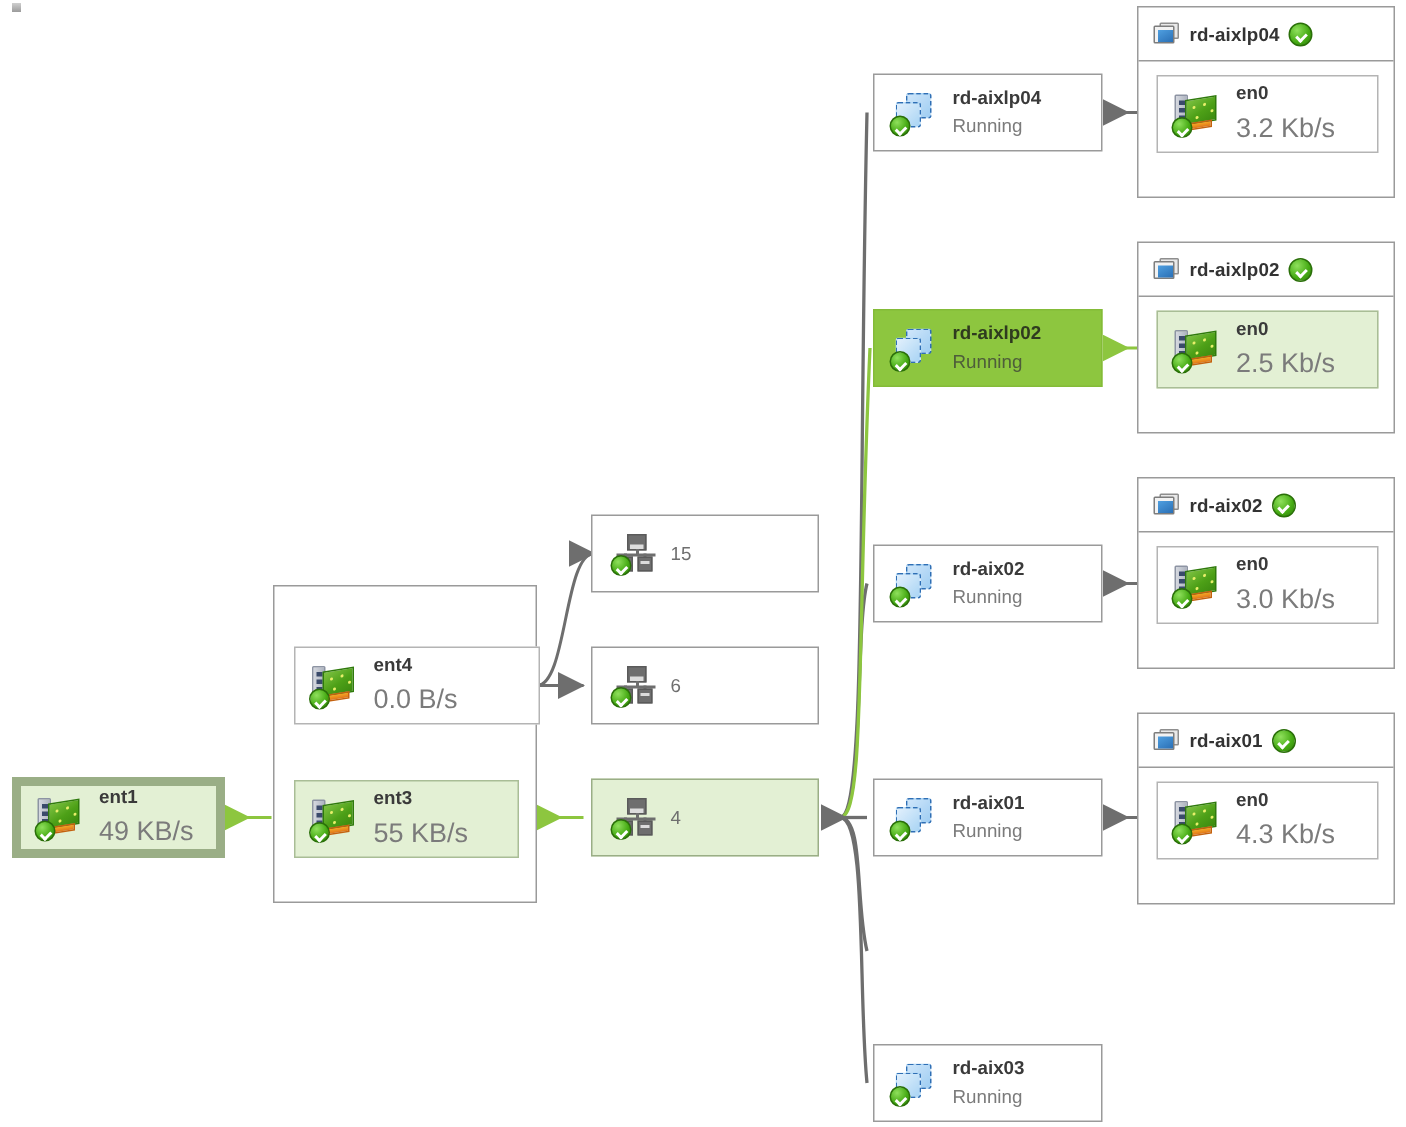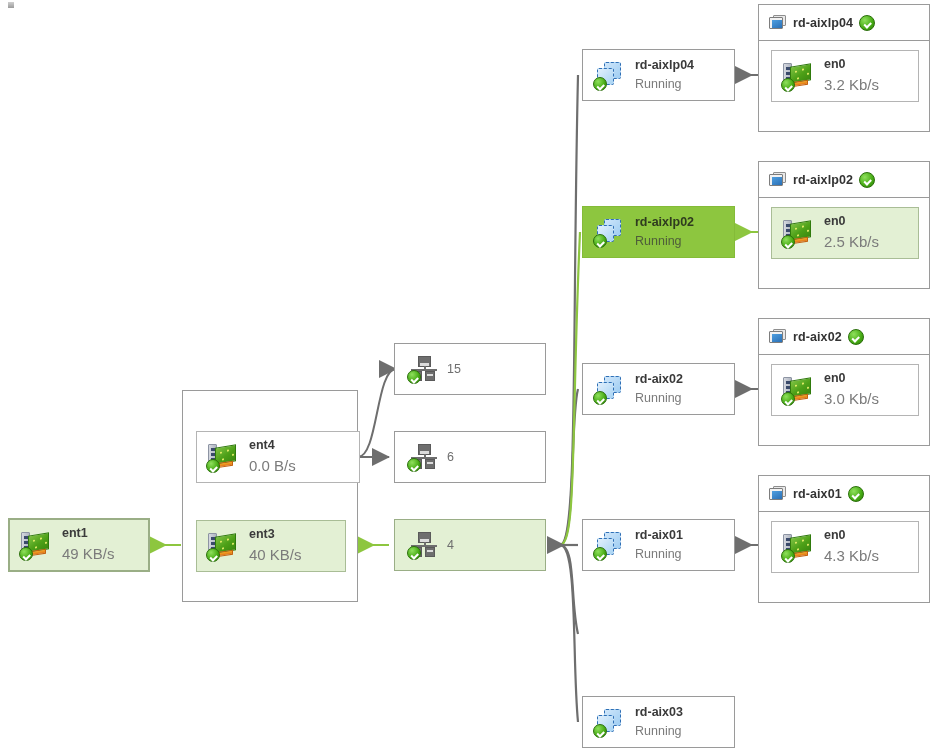--- a/index.html
+++ b/index.html
@@ -7,42 +7,42 @@
     width:937px;height:751px;position:relative;overflow:hidden;
     font-family:"Liberation Sans","DejaVu Sans",sans-serif;
     -webkit-font-smoothing:antialiased;
   }
   .canvas{position:absolute;inset:0;}
   svg.links{position:absolute;left:0;top:0;width:937px;height:751px;pointer-events:none;}
 
   
   .box{
     position:absolute;box-sizing:border-box;
-    background:#ffffff;border:2px solid #404040;
+    background:#ffffff;border:6px solid #404040;
   }
   .box.sel{background:#e3f0d4;border-color:#9aae86;}
 
   
   .panel{position:absolute;box-sizing:border-box;background:#fff;border:1px solid #9a9a9a;}
   .panel-head{
     box-sizing:border-box;height:36px;border-bottom:1px solid #9a9a9a;
     display:flex;align-items:center;gap:6px;padding:0 10px;
   }
   .panel-title{font-size:12.5px;font-weight:bold;color:#333;letter-spacing:.1px;}
   .panel-body{position:relative;}
 
   
   .adp{
     position:absolute;box-sizing:border-box;border:1px solid #b4b4b4;background:#fff;
     display:flex;align-items:center;gap:9px;padding-left:11px;
   }
   .adp.sel{background:#e3f0d4;border-color:#a9bd96;}
   .adp-text{display:flex;flex-direction:column;justify-content:center;line-height:1.25;}
   .adp-name{font-size:12.5px;font-weight:bold;color:#3a3a3a;}
-  .adp-rate{font-size:15px;color:#7b7b7b;margin-top:3px;}
+  .adp-rate{font-size:18px;color:#7b7b7b;margin-top:3px;}
 
   
   .lpar{
     position:absolute;box-sizing:border-box;border:1px solid #9a9a9a;background:#fff;
     display:flex;align-items:center;gap:10px;padding-left:12px;
   }
   .lpar.selstrong{background:#8dc63f;border-color:#84bb38;}
   .lpar-text{display:flex;flex-direction:column;justify-content:center;line-height:1.25;}
   .lpar-name{font-size:12.5px;font-weight:bold;color:#3a3a3a;}
   .lpar-state{font-size:12.5px;color:#7b7b7b;margin-top:3px;}
@@ -259,21 +259,21 @@
               <b></b>
               <b></b>
               <b></b>
               <b></b>
             </span>
           <span class="base"></span>
           <span class="ok badge"></span>
         </span>
         <span class="adp-text">
           <span class="adp-name">ent3</span>
-          <span class="adp-rate">40 KB/s</span>
+          <span class="adp-rate">55 KB/s</span>
         </span>
       </div>
     </div>
   </div>
 
   <div class="vlan" style="left:394px;top:343px;width:152px;height:52px;">
     <span class="ico ico-vlan">
       <span class="top"></span>
         <span class="stem"></span>
         <span class="bar"></span>

